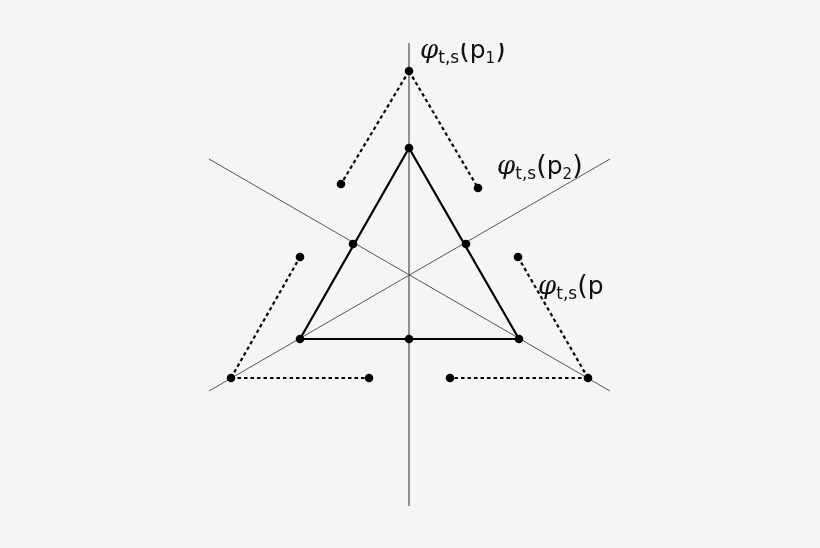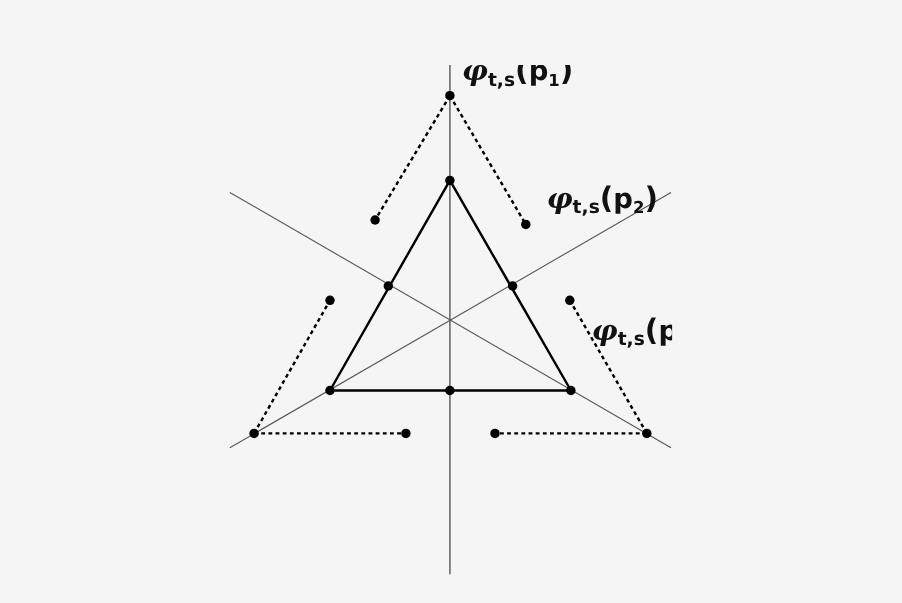--- a/index.html
+++ b/index.html
@@ -4,22 +4,22 @@
   <style>
     html, body { margin: 0; padding: 0; }
     body {
       width: 820px; height: 548px;
       background: #f5f5f5;
       position: relative;
       overflow: hidden;
       font-family: "DejaVu Sans", sans-serif;
     }
     #diagram {
-      position: absolute; left: 0; top: 16px;
-      width: 820px; height: 480px; font-weight: bold;
+      position: absolute; left: 0; top: 0;
+      width: 820px; height: 480px;
     }
     .clip-box {
       position: absolute;
       left: 0; top: 43px;
       width: 611px; height: 505px;
       overflow: hidden;
     }
     .label {
       position: absolute;
       white-space: nowrap;

